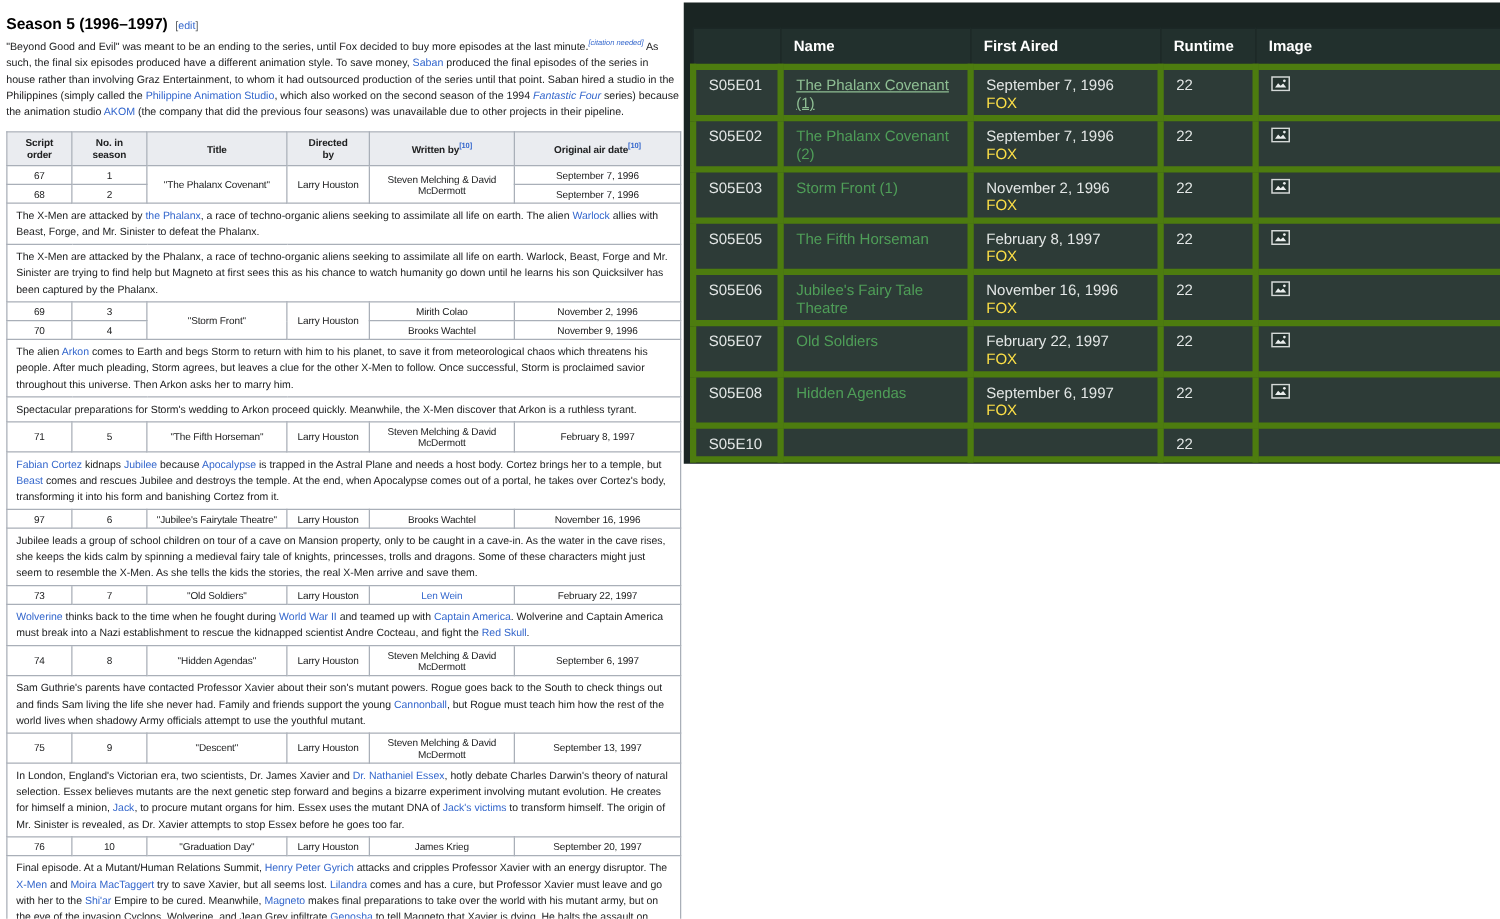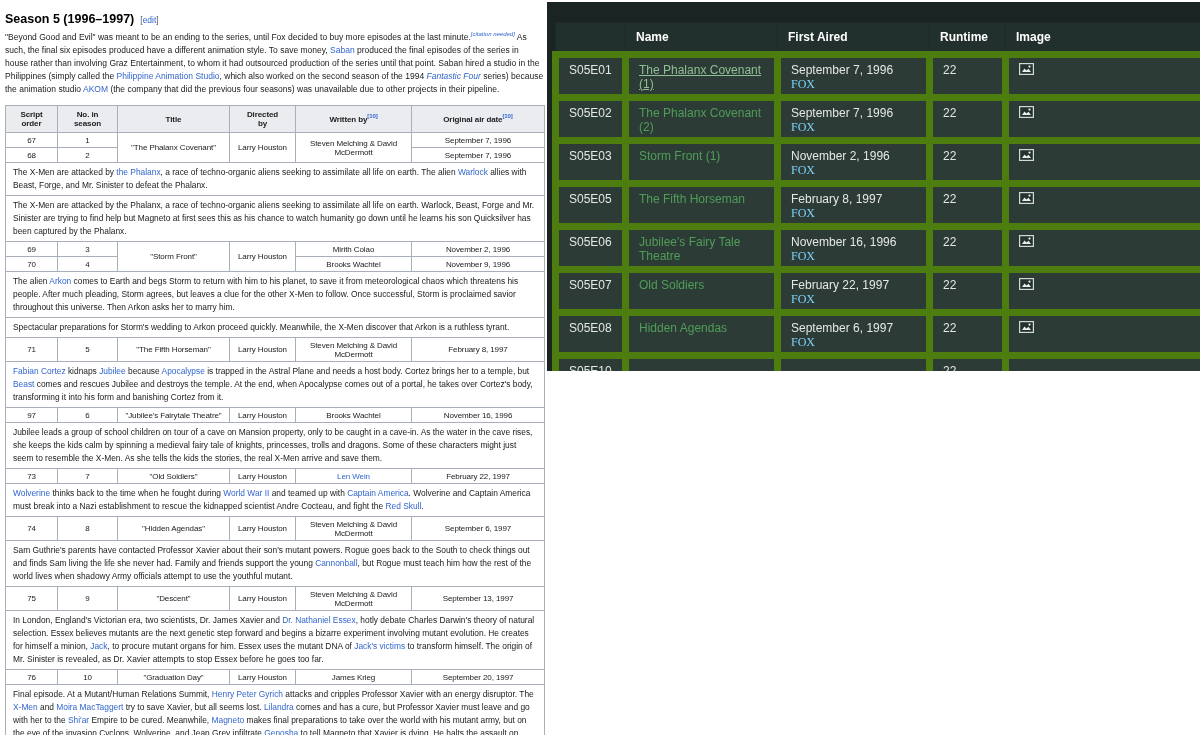--- a/index.html
+++ b/index.html
@@ -35,25 +35,25 @@
     position:absolute; left:547px; top:2px; width:776px; height:369px;
     background:#1a2523; padding:20px 5px 10px; overflow:hidden;
   }
   .panel table { width:100%; border-collapse:collapse; font-size:12px; color:#e3e7e6; table-layout:fixed; }
   .panel th {
     background:#22302d; color:#ffffff; text-align:left; font-weight:bold;
     padding:7px 10px; border:1px solid #1d2927; font-size:12px;
   }
   .panel td {
     background:#2d3b37; padding:5px 10px 3px; vertical-align:top;
-    border:7px solid #4d7c0f; line-height:14px;
+    border:5px solid #4d7c0f; line-height:14px;
   }
   .ep-link { color:#4f9e58; text-decoration:none; cursor:pointer; }
   .ep-link.hovered { color:#8fbf94; text-decoration:underline; }
-  .net { color:#7dd3fc;font-family:Liberation Serif, serif; }
+  .net { color:#fde047; }
   .img-icon { display:inline-block; line-height:0; cursor:pointer; }
 </style>
 </head>
 <body>
 
 <div class="wiki">
   <h3>
     <span>Season 5 (1996–1997)</span><span class="editsection"><span>[</span><a>edit</a><span>]</span></span>
   </h3>
 

